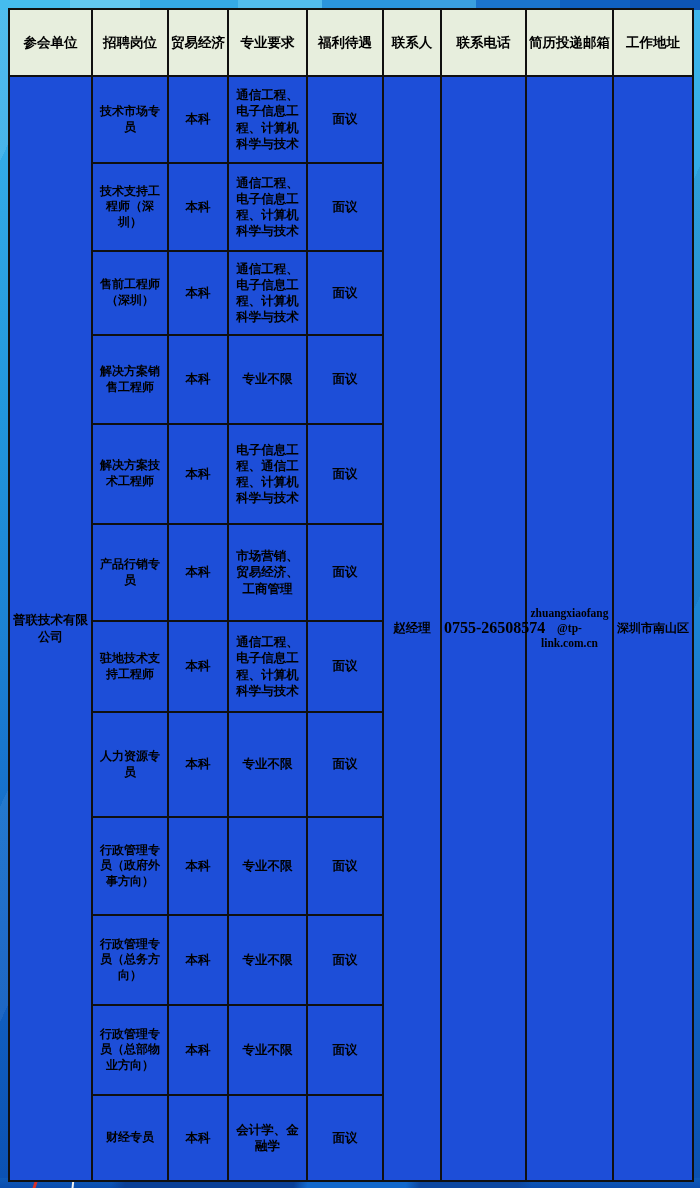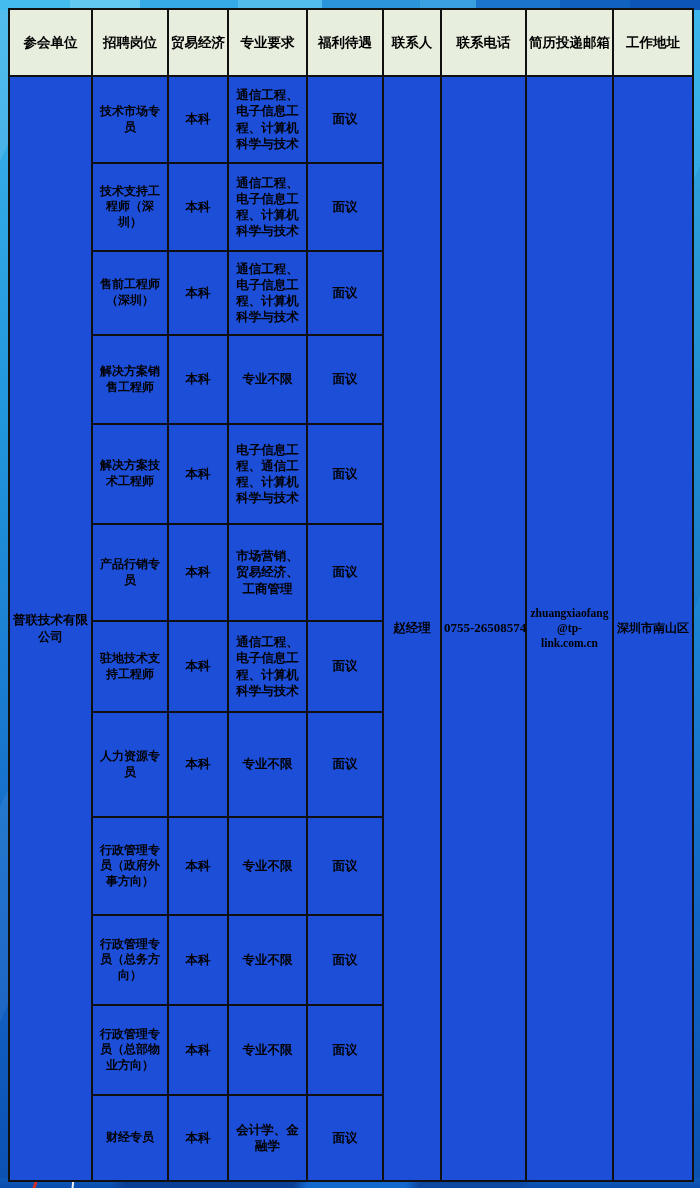--- a/index.html
+++ b/index.html
@@ -56,21 +56,21 @@
     line-height: 1.3;
   }
   .jobs th {
     background: #e7eedd;
     font-size: 13.5px;
     font-weight: bold;
   }
   .jobs td { background: #1d4ed8; font-size: 12.5px; }
   td.cell-position { font-size: 12px; }
   td.cell-major { font-size: 12.5px; }
-  td.cell-phone { font-size: 13px; white-space: nowrap; }
+  td.cell-phone { font-size: 16px; white-space: nowrap; }
   td.cell-address { font-size: 12px; white-space: nowrap; }
   td.cell-email { font-size: 11.5px; overflow-wrap: anywhere; }
   .preline { white-space: pre-line; font-family: Liberation Serif, serif; }
 
   tr.hdr { height: 67px; }
   tr.r0  { height: 87px; }
   tr.r1  { height: 88px; padding-left: 42px; }
   tr.r2  { height: 84px; }
   tr.r3  { height: 89px; }
   tr.r4  { height: 100px; }

